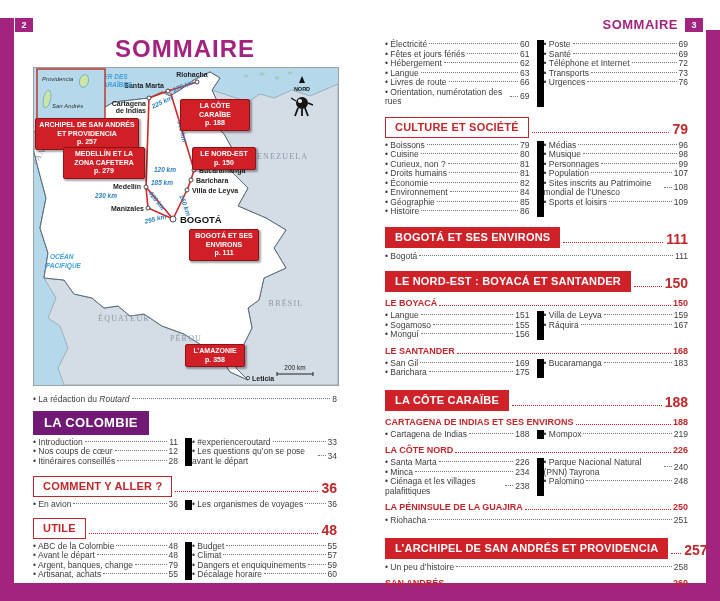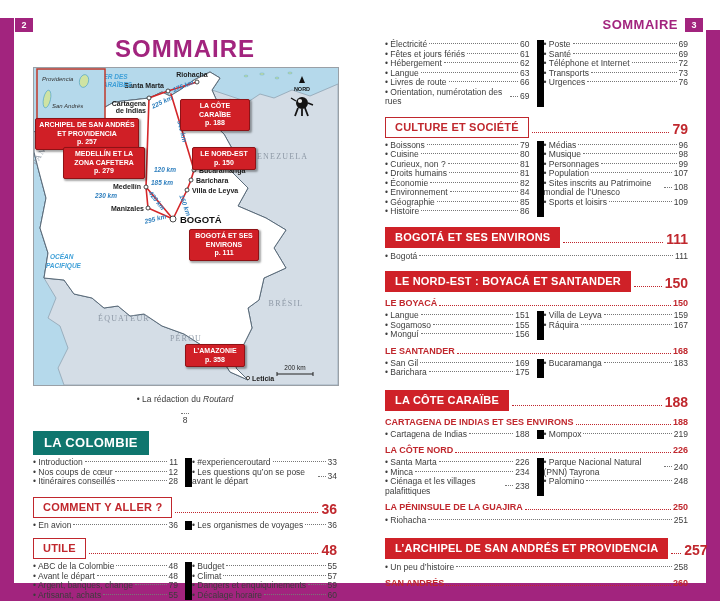--- a/index.html
+++ b/index.html
@@ -49,35 +49,35 @@
   
   .entry{display:flex;align-items:center;font-size:8.5px;line-height:9.5px;color:#3c3c3c;}
   .lbl{flex:0 1 auto;}
   .lbl.bullet::before{content:"• ";}
   .dots{flex:1 0 8px;min-width:8px;border-bottom:1px dotted #777;margin:0 2px 2px 2px;}
   .pg{flex:0 0 auto;}
   .cols{display:flex;margin-top:3px;}
   .col{flex:1 1 50%;min-width:0;padding-right:7px;}
   .col2{border-left:7px solid #000000;padding-right:0;}
   .sec-magenta{
-    display:inline-block;background:#0f766e;color:#fff;font-size:13px;font-weight:bold;
+    display:inline-block;background:#701a75;color:#fff;font-size:13px;font-weight:bold;
     padding:4px 11px 5px;letter-spacing:.3px;
   }
   .sec-row{display:flex;align-items:flex-end;}
   .sec-box{
     flex:0 0 auto;border:1.5px solid #c0272d;color:#c0272d;font-size:11px;
     font-weight:bold;padding:3px 9px 4px;letter-spacing:.2px;background:#fff;
   }
   .sec-box.fill{background:#cf2128;border-color:#cf2128;color:#fff;}
   .sec-dots{flex:1 0 10px;border-bottom:1px dotted #c0272d;margin:0 3px 5px 3px;}
   .sec-pg{flex:0 0 auto;color:#c0272d;font-size:14px;font-weight:bold;margin-bottom:1px;}
   .sub-row{display:flex;align-items:flex-end;margin-top:6px;color:#c0272d;font-weight:bold;font-size:9px;line-height:10px;}
   .sub-dots{flex:1 0 10px;border-bottom:1px dotted #c0272d;margin:0 2px 2px 2px;}
   .mt4{margin-top:4px;} .mt6{margin-top:6px;} .mt8{margin-top:8px;} .mt10{margin-top:10px;} .mt12{margin-top:12px;}
-  .redaction{margin-top:9px;flex-direction:column;}
+  .redaction{margin-top:9px;}
   .it{font-style:italic;}
 </style>
 </head>
 <body>
 
 <div class="bar bar-left"></div>
 <div class="bar bar-right"></div>
 <div class="bar bar-bottom"></div>
 <div class="pagenum pagenum-left">2</div>
 <div class="pagenum pagenum-right">3</div>

